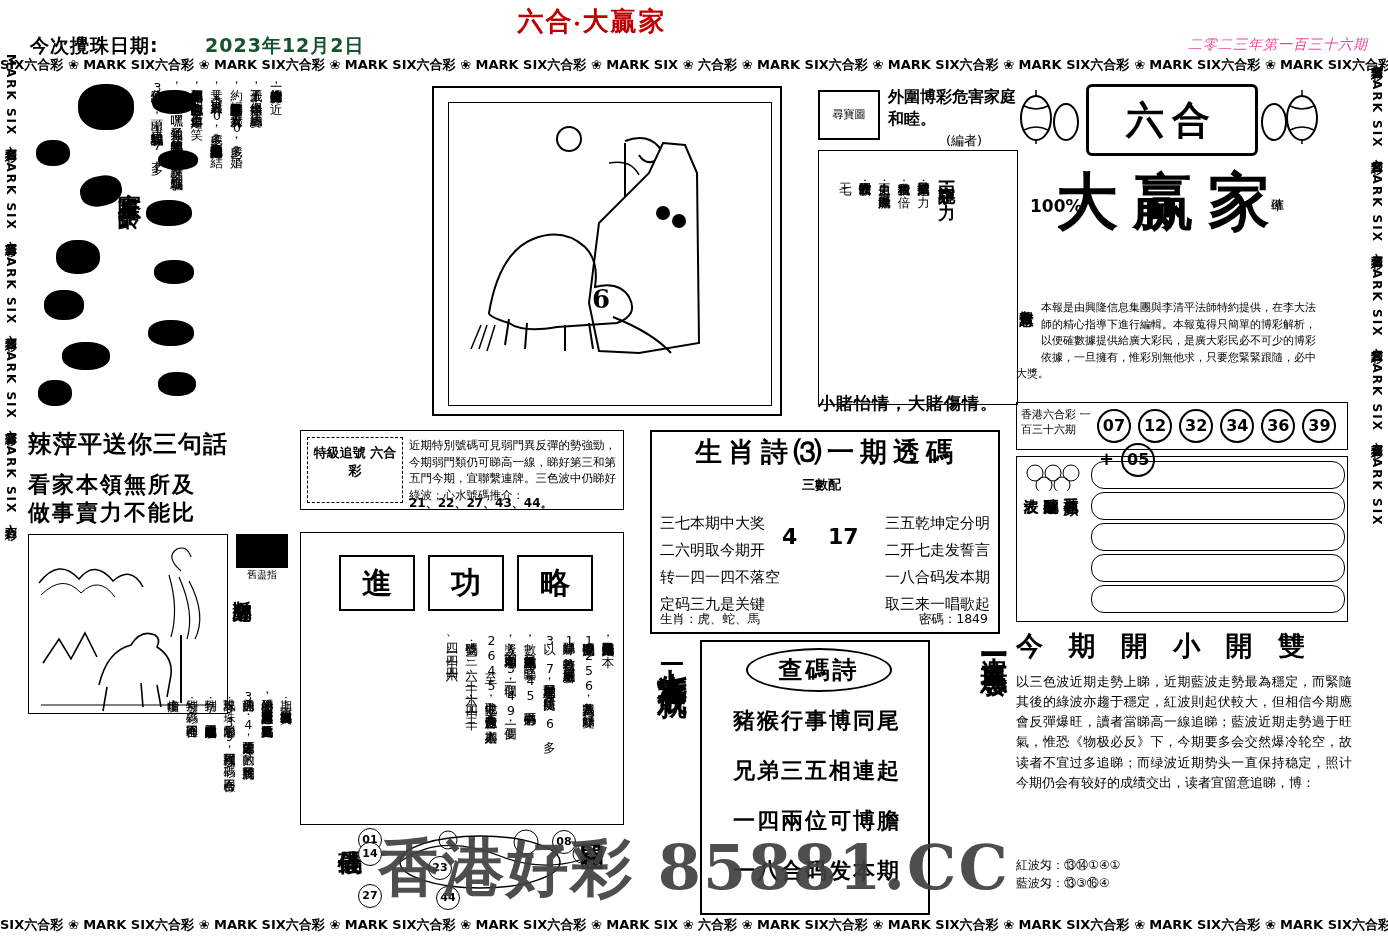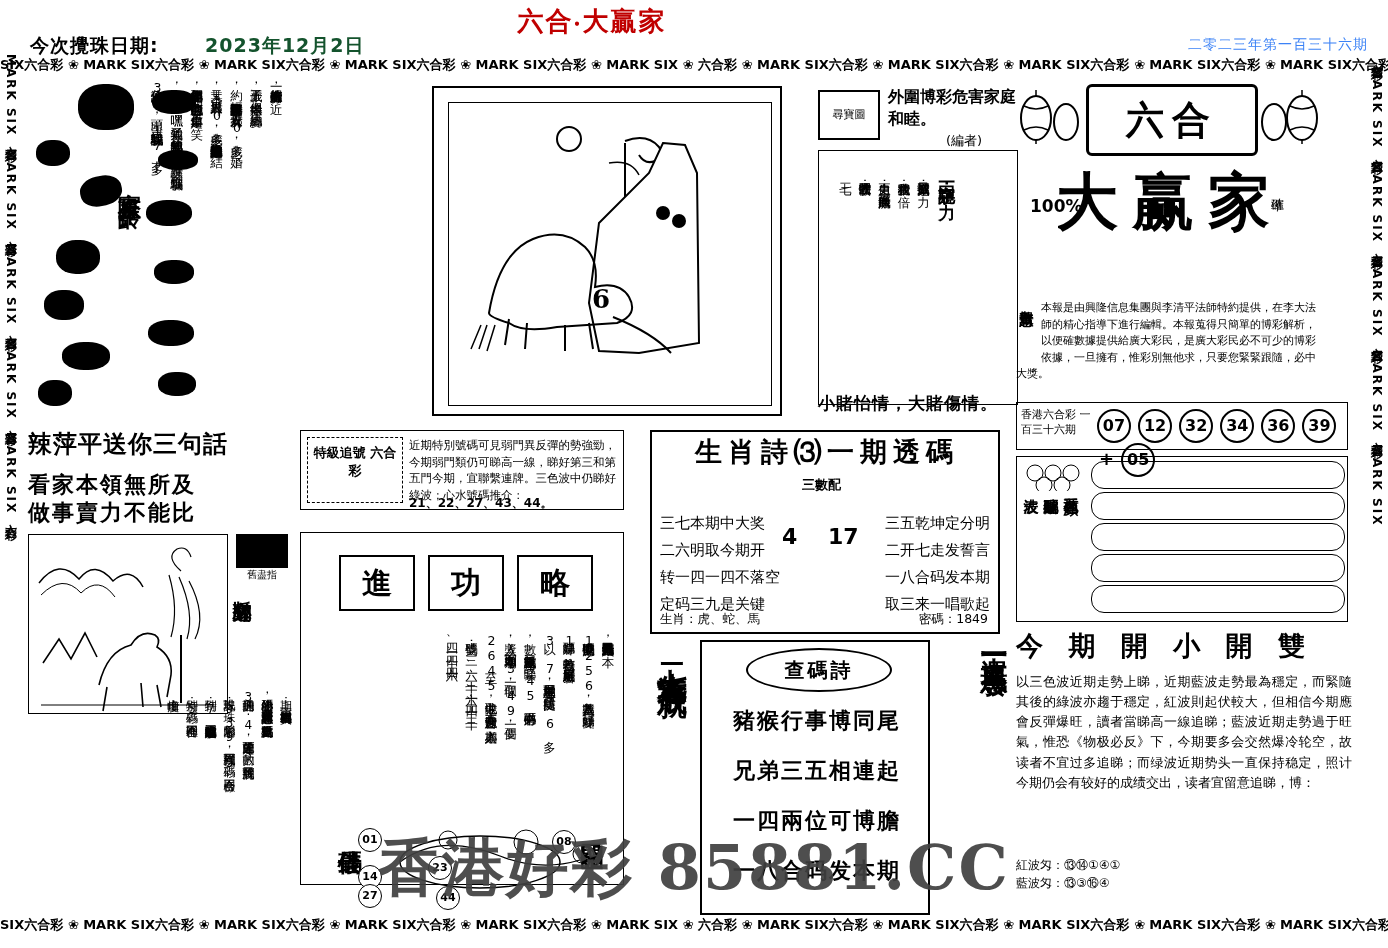--- a/index.html
+++ b/index.html
@@ -4,21 +4,21 @@
 <style>
   html,body{margin:0;padding:0;}
   body{width:1388px;height:948px;background:#fff;font-family:"DejaVu Sans","Liberation Sans",sans-serif;overflow:hidden;position:relative;}
   .page{position:relative;width:1388px;height:948px;}
 
   
   .hdr{position:absolute;left:0;top:0;width:1388px;height:52px;}
   .hdr-date-label{position:absolute;left:30px;top:33px;font-size:19px;font-weight:bold;color:#000;letter-spacing:1px;}
   .hdr-date-value{position:absolute;left:205px;top:33px;font-size:19px;font-weight:bold;color:#14532d;letter-spacing:1px;}
   .hdr-title{position:absolute;left:0;top:2px;width:1104px;text-align:center;font-size:26px;font-weight:bold;color:#c00000;font-family:"DejaVu Serif","Liberation Serif",serif;letter-spacing:2px;margin-left:40px;}
-  .hdr-issue{position:absolute;right:20px;top:36px;font-size:14px;color:#3b82f6;letter-spacing:1px;}
+  .hdr-issue{position:absolute;right:20px;top:36px;font-size:14px;color:#ec4899;letter-spacing:1px;font-style:italic;}
 
   
   .strip{position:absolute;left:0;width:1388px;height:22px;overflow:hidden;white-space:nowrap;font-size:13px;font-weight:bold;line-height:22px;color:#000;}
   .strip.top{top:54px;}
   .strip.bottom{top:914px;}
   .side{position:absolute;top:54px;width:22px;height:862px;overflow:hidden;font-size:12px;font-weight:bold;writing-mode:vertical-rl;line-height:22px;letter-spacing:2px;}
   .side.left{left:0;}
   .side.right{right:0;}
 
   
@@ -43,21 +43,21 @@
   #pic{left:432px;top:86px;width:350px;height:330px;}
   #pic .inner{position:absolute;left:14px;top:14px;width:322px;height:302px;border:1px solid #000;background:#fff;}
   #pic .code{position:absolute;left:158px;top:196px;font-size:26px;font-weight:bold;font-family:"DejaVu Serif","Liberation Serif",serif;}
 
   
   #tips{left:300px;top:430px;width:324px;height:80px;}
   #tips .txt{position:absolute;left:108px;top:6px;width:208px;font-size:11.5px;line-height:1.45;}
   #tips .nums{position:absolute;left:108px;top:64px;font-size:12px;font-weight:bold;}
 
   
-  #plan{left:300px;top:532px;width:324px;height:353px;}
+  #plan{left:300px;top:532px;width:324px;height:293px;}
   #plan .tri span{display:inline-block;border:2px solid #000;width:72px;height:52px;line-height:52px;text-align:center;font-size:30px;font-weight:bold;font-family:"DejaVu Serif","Liberation Serif",serif;margin:0 4px;}
   #plan .body{position:absolute;left:8px;top:100px;width:308px;height:180px;display:flex;flex-direction:row-reverse;gap:2px;font-size:12.5px;}
   #plan .body>div{writing-mode:vertical-rl;text-orientation:upright;line-height:1.4;height:175px;}
 
   
   #horse{left:28px;top:534px;width:200px;height:180px;}
   
   #fanban{left:230px;top:534px;width:64px;height:120px;text-align:center;}
   #fanban .t{writing-mode:vertical-rl;text-orientation:upright;font-size:19px;font-weight:bold;font-family:"DejaVu Serif","Liberation Serif",serif;margin-top:4px;}
 
@@ -71,21 +71,21 @@
   #poem .sub{position:absolute;left:150px;top:44px;font-size:13px;font-weight:bold;}
   #poem .n1{position:absolute;left:130px;top:92px;font-size:22px;font-weight:bold;}
   #poem .n2{position:absolute;left:176px;top:92px;font-size:22px;font-weight:bold;}
   #poem .colR{position:absolute;right:8px;top:78px;font-size:15px;line-height:1.8;font-family:"DejaVu Serif","Liberation Serif",serif;}
   #poem .colL{position:absolute;left:8px;top:78px;font-size:15px;line-height:1.8;font-family:"DejaVu Serif","Liberation Serif",serif;}
   #poem .ft{position:absolute;left:8px;bottom:4px;font-size:12.5px;}
   #poem .ft2{position:absolute;right:10px;bottom:4px;font-size:12.5px;}
 
   
   #verse{left:700px;top:640px;width:230px;height:275px;}
-  #verse .oval{position:absolute;left:44px;top:6px;width:142px;height:40px;border:2px solid #000;border-radius:50%;text-align:center;line-height:40px;font-size:20px;font-weight:bold;font-family:"DejaVu Serif","Liberation Serif",serif;letter-spacing:3px;}
+  #verse .oval{position:absolute;left:44px;top:6px;width:142px;height:40px;border:2px solid #000;border-radius:50%;text-align:center;line-height:40px;font-size:24px;font-weight:bold;font-family:"DejaVu Serif","Liberation Serif",serif;letter-spacing:3px;}
   #verse .ln{position:absolute;left:6px;width:218px;text-align:center;font-size:22px;font-weight:bold;font-family:"DejaVu Serif","Liberation Serif",serif;letter-spacing:2px;}
 
   
   #vslogan1{left:640px;top:640px;width:52px;height:275px;writing-mode:vertical-rl;text-orientation:upright;font-size:30px;font-weight:bold;font-family:"DejaVu Serif","Liberation Serif",serif;letter-spacing:4px;}
   #vslogan2{left:936px;top:636px;width:76px;height:282px;display:flex;flex-direction:row-reverse;}
   #vslogan2>div{writing-mode:vertical-rl;text-orientation:upright;font-size:27px;font-weight:bold;font-family:"DejaVu Serif","Liberation Serif",serif;letter-spacing:2px;}
 
   
   #warn{left:818px;top:86px;width:200px;height:60px;}
   #warn .t{position:absolute;left:70px;top:0;font-size:16px;font-weight:bold;line-height:1.35;}
@@ -382,21 +382,21 @@
   <div id="jinkou">金口開</div>
   <div class="panel" id="nums">
     <svg width="320" height="92" viewBox="0 0 320 92">
       <ellipse cx="150" cy="40" rx="80" ry="26" fill="none" stroke="#000" stroke-width="1.5"></ellipse>
       <path d="M70 40 q40 -30 100 -6 q40 16 80 4" fill="none" stroke="#000" stroke-width="1.2"></path>
       <circle cx="118" cy="18" r="9" fill="none" stroke="#000"></circle>
       <circle cx="196" cy="20" r="12" fill="none" stroke="#000"></circle>
       <circle cx="252" cy="32" r="9" fill="none" stroke="#000"></circle>
     </svg>
     <div class="c" style="left:28px;top:6px;">01</div>
-    <div class="c" style="left:28px;top:43px;text-align:center;">14</div>
+    <div class="c" style="left:28px;top:20px;text-align:center;">14</div>
     <div class="c" style="left:98px;top:34px;">23</div>
     <div class="c" style="left:28px;top:62px;">27</div>
     <div class="c" style="left:106px;top:64px;">44</div>
     <div class="c" style="left:222px;top:8px;">08</div>
   </div>
 
   <div id="wm">香港好彩 85881.CC</div>
 
 </div>
 

